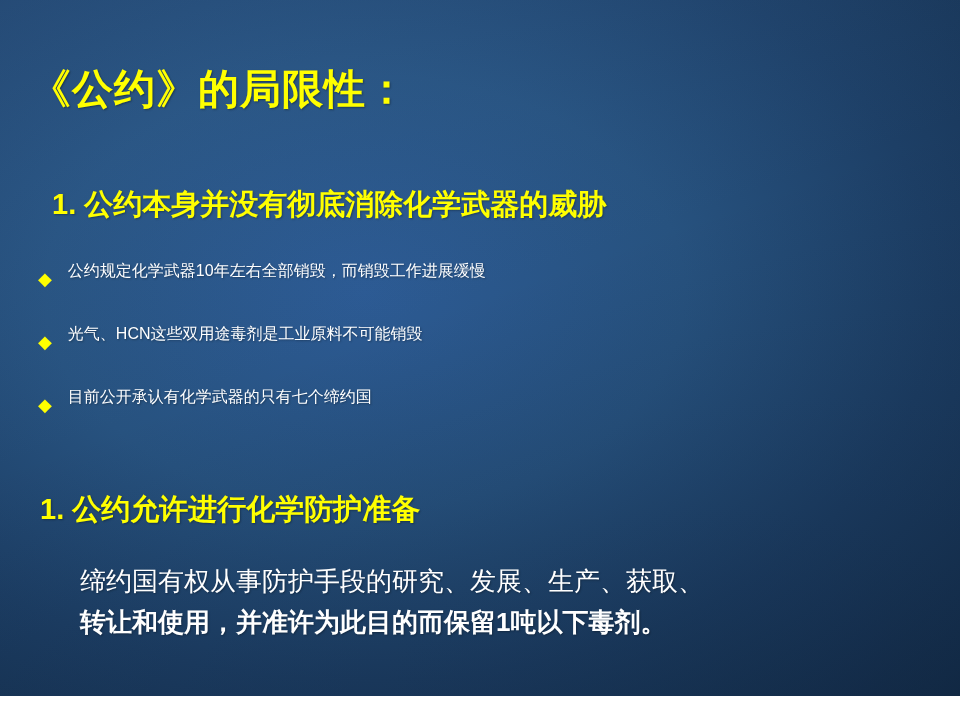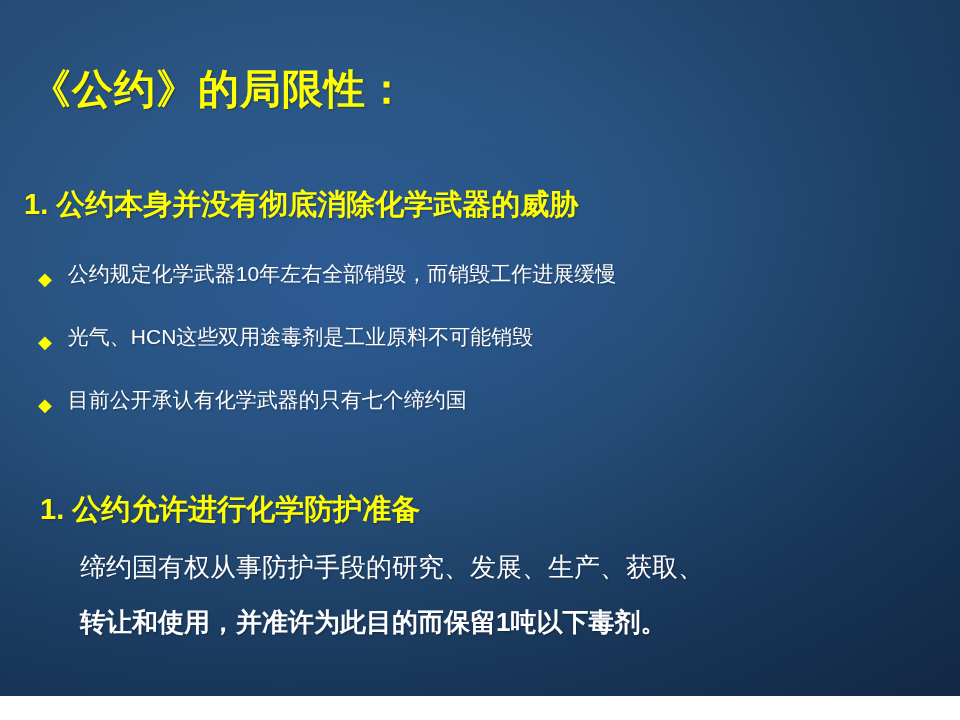--- a/index.html
+++ b/index.html
@@ -43,57 +43,57 @@
     text-shadow: 1px 1px 2px rgba(0,0,0,0.35);
   }
   .heading {
     position: absolute;
     color: #ffff00;
     font-size: 29px;
     font-weight: bold;
     white-space: nowrap;
     text-shadow: 1px 1px 2px rgba(0,0,0,0.3);
   }
-  .heading-1 { left: 24px; top: 185px; }
+  .heading-1 { left: 52px; top: 185px; }
   .heading-2 { left: 40px; top: 490px; }
 
   .bullet-row {
     position: absolute;
     left: 38px;
     display: flex;
     align-items: flex-start;
     white-space: nowrap;
   }
   .bullet-row .mark {
     color: #ffff00;
     font-size: 18px;
     line-height: 1;
     margin-top: 8px;
     margin-right: 16px;
     flex: 0 0 auto;
   }
   .bullet-row .btext {
     color: #ffffff;
-    font-size: 21px;
+    font-size: 16px;
     line-height: 1.1;
     text-shadow: 1px 1px 2px rgba(0,0,0,0.3);
   }
   .b1 { top: 262px; }
   .b2 { top: 325px; }
   .b3 { top: 388px; }
 
   .para {
     position: absolute;
     left: 80px;
     color: #ffffff;
     font-size: 26px;
     white-space: nowrap;
     text-shadow: 1px 1px 2px rgba(0,0,0,0.3);
   }
-  .p1 { top: 550px; }
+  .p1 { top: 564px; }
   .p2 { top: 605px; font-weight: bold; }
 </style>
 </head>
 <body>
 
 <div class="slide">
   <div class="content">
 
     <div class="title">《公约》的局限性：</div>
 

